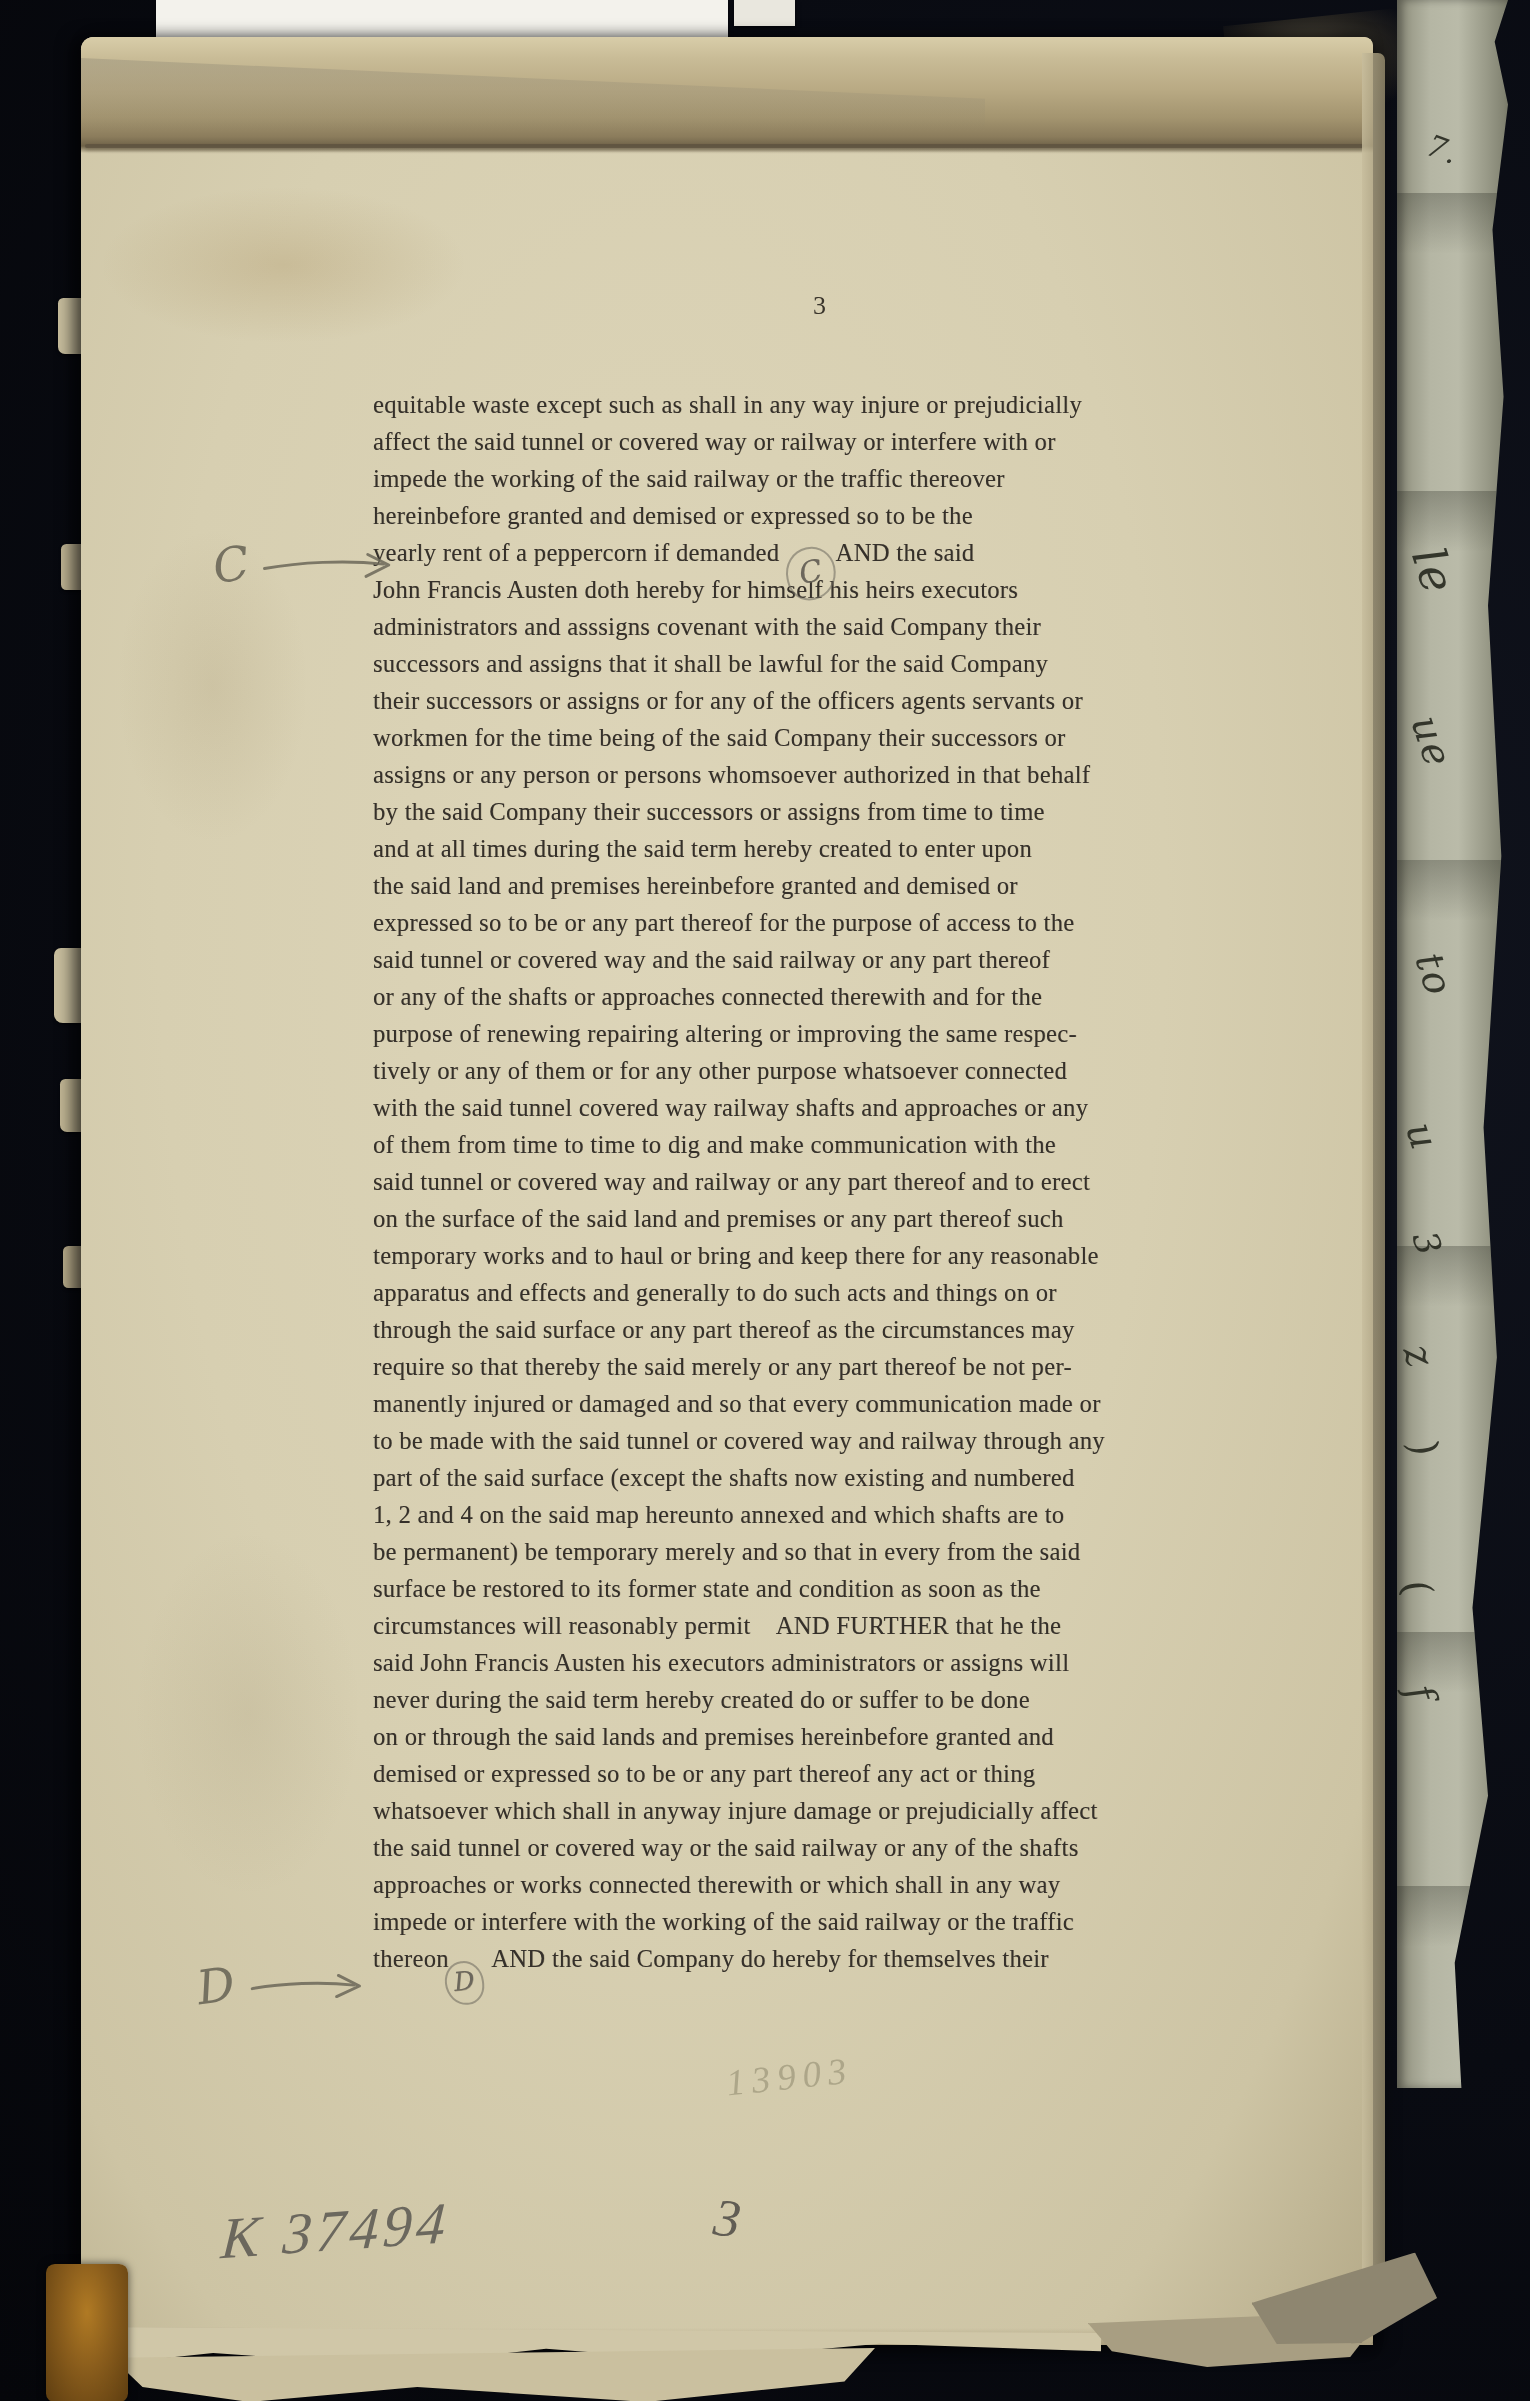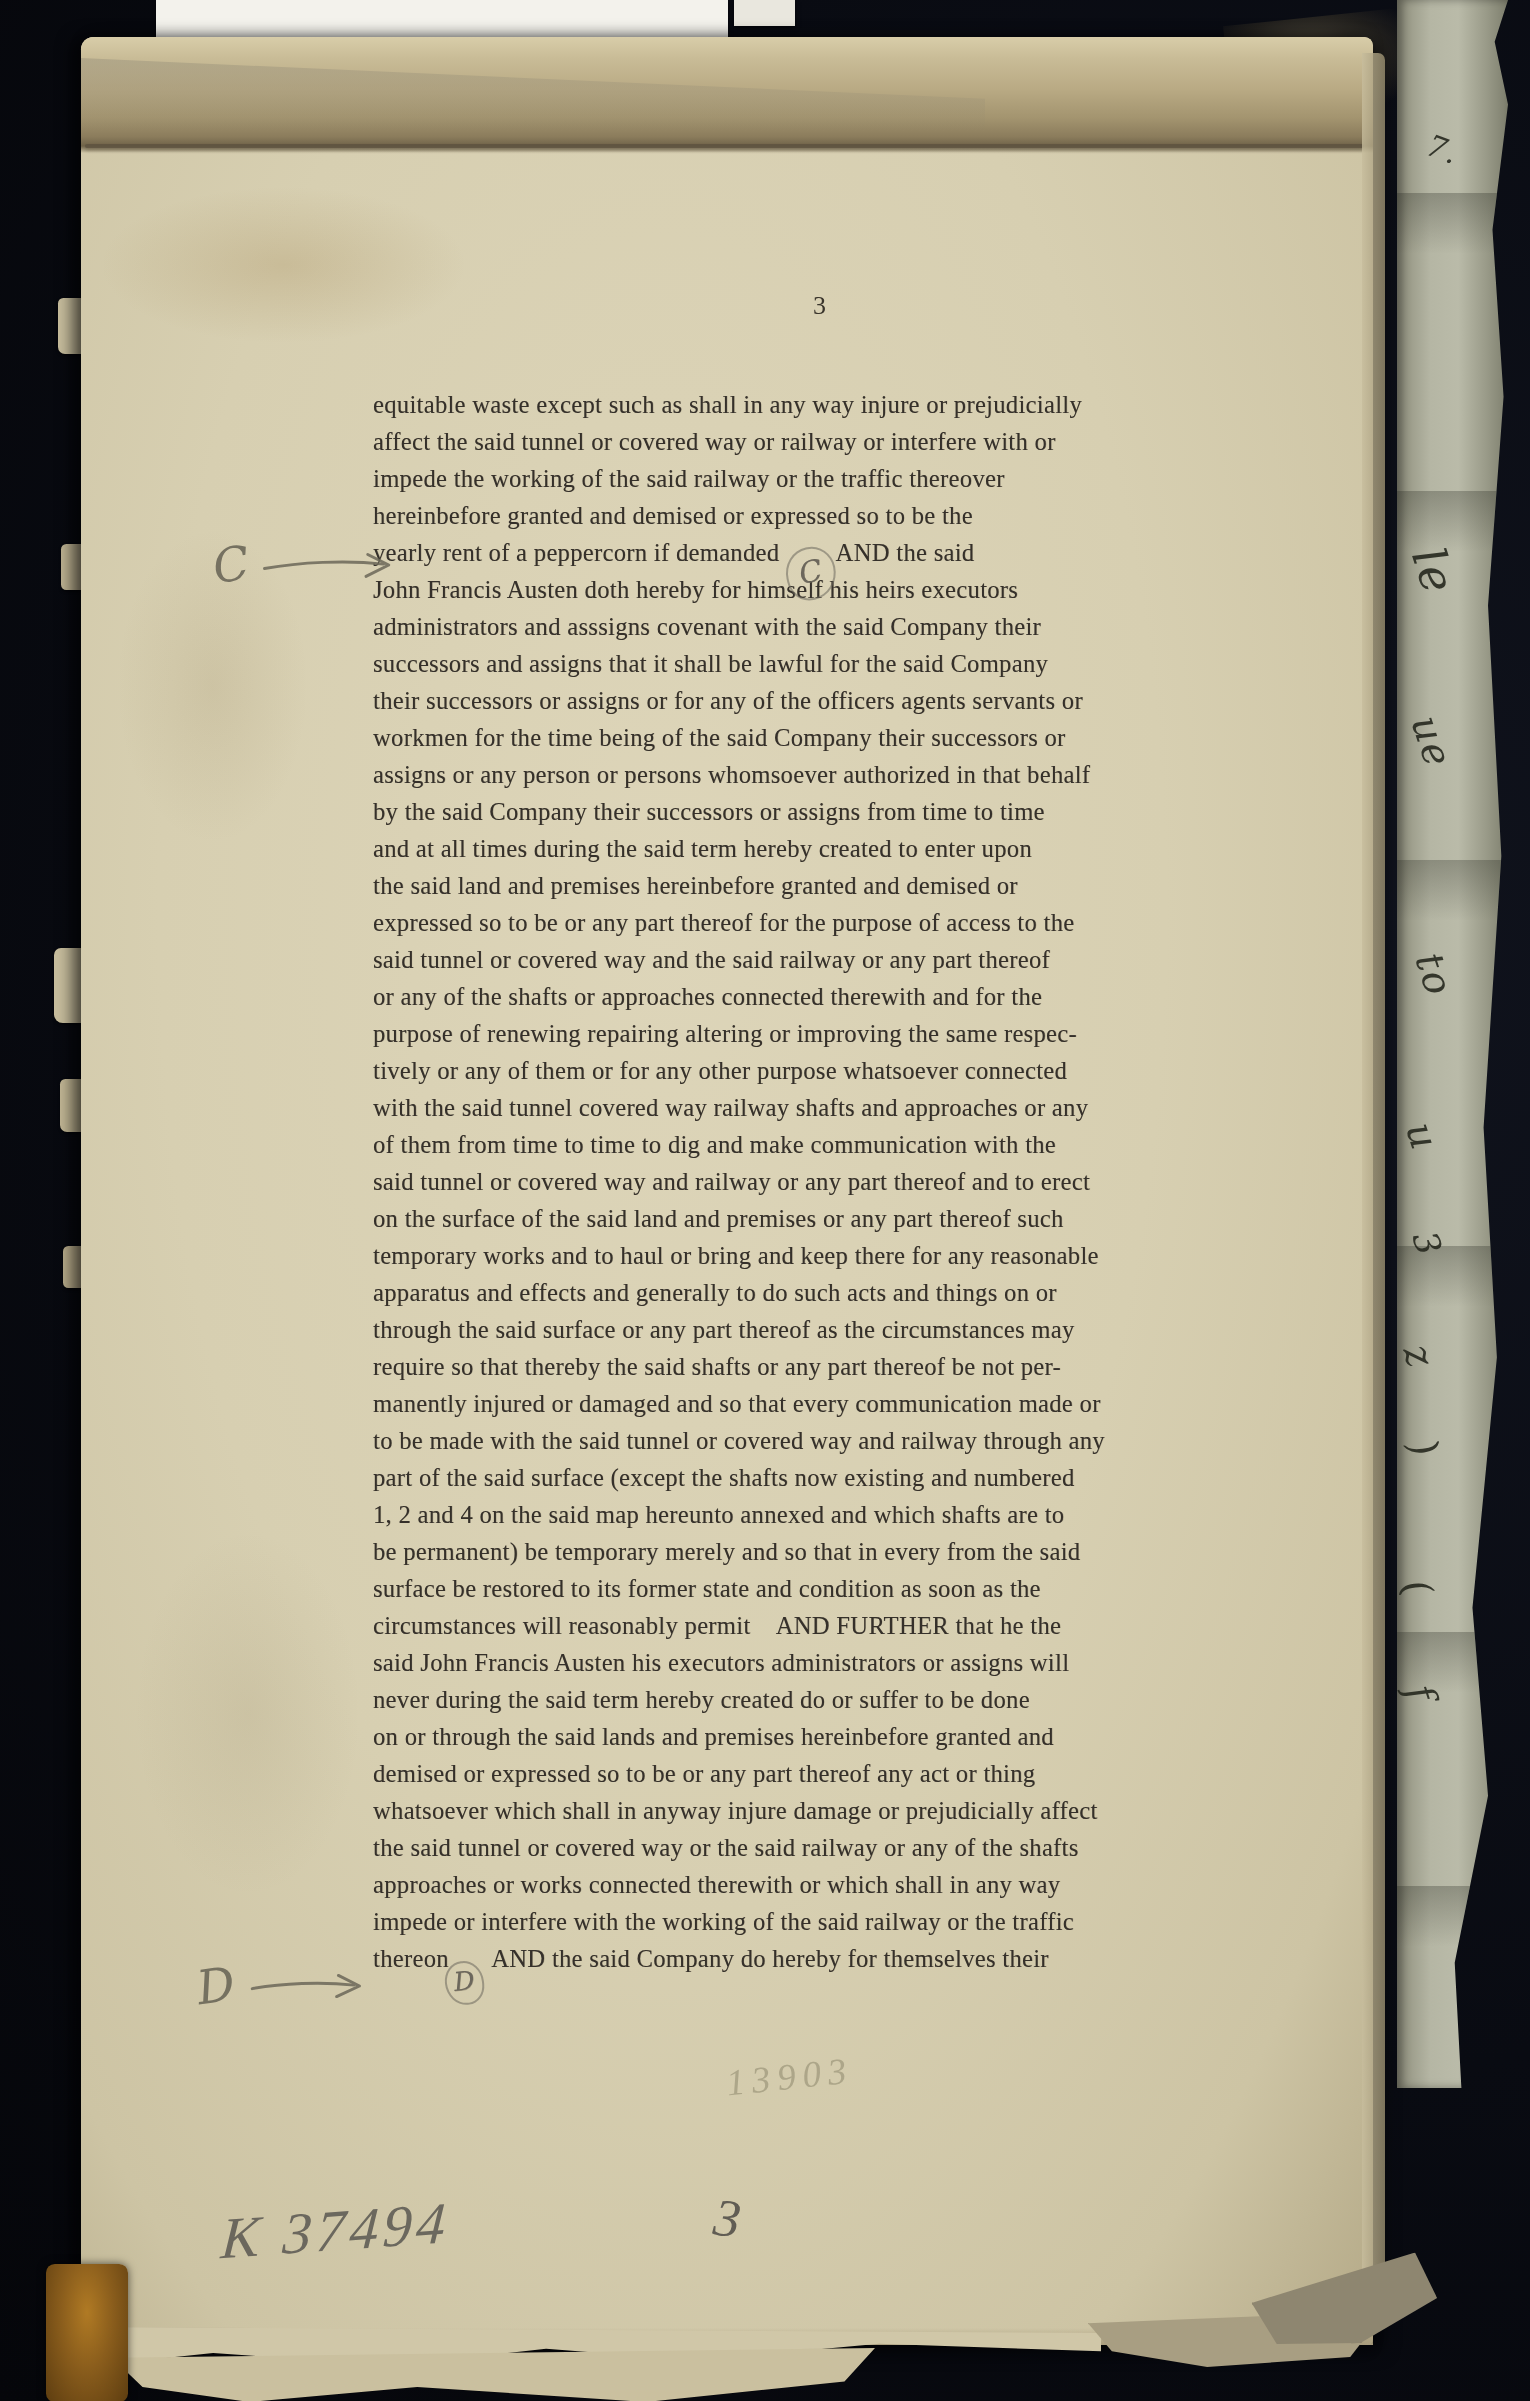--- a/index.html
+++ b/index.html
@@ -157,21 +157,21 @@
         <div class="print-line">or any of the shafts or approaches connected therewith and for the</div>
         <div class="print-line">purpose of renewing repairing altering or improving the same respec-</div>
         <div class="print-line">tively or any of them or for any other purpose whatsoever connected</div>
         <div class="print-line">with the said tunnel covered way railway shafts and approaches or any</div>
         <div class="print-line">of them from time to time to dig and make communication with the</div>
         <div class="print-line">said tunnel or covered way and railway or any part thereof and to erect</div>
         <div class="print-line">on the surface of the said land and premises or any part thereof such</div>
         <div class="print-line">temporary works and to haul or bring and keep there for any reasonable</div>
         <div class="print-line">apparatus and effects and generally to do such acts and things on or</div>
         <div class="print-line">through the said surface or any part thereof as the circumstances may</div>
-        <div class="print-line">require so that thereby the said shafts or any part thereof be not per-</div>
+        <div class="print-line">require so that thereby the said merely or any part thereof be not per-</div>
         <div class="print-line">manently injured or damaged and so that every communication made or</div>
         <div class="print-line">to be made with the said tunnel or covered way and railway through any</div>
         <div class="print-line">part of the said surface (except the shafts now existing and numbered</div>
         <div class="print-line">1, 2 and 4 on the said map hereunto annexed and which shafts are to</div>
         <div class="print-line">be permanent) be temporary merely and so that in every from the said</div>
         <div class="print-line">surface be restored to its former state and condition as soon as the</div>
         <div class="print-line">circumstances will reasonably permit  AND FURTHER that he the</div>
         <div class="print-line">said John Francis Austen his executors administrators or assigns will</div>
         <div class="print-line">never during the said term hereby created do or suffer to be done</div>
         <div class="print-line">on or through the said lands and premises hereinbefore granted and</div>

